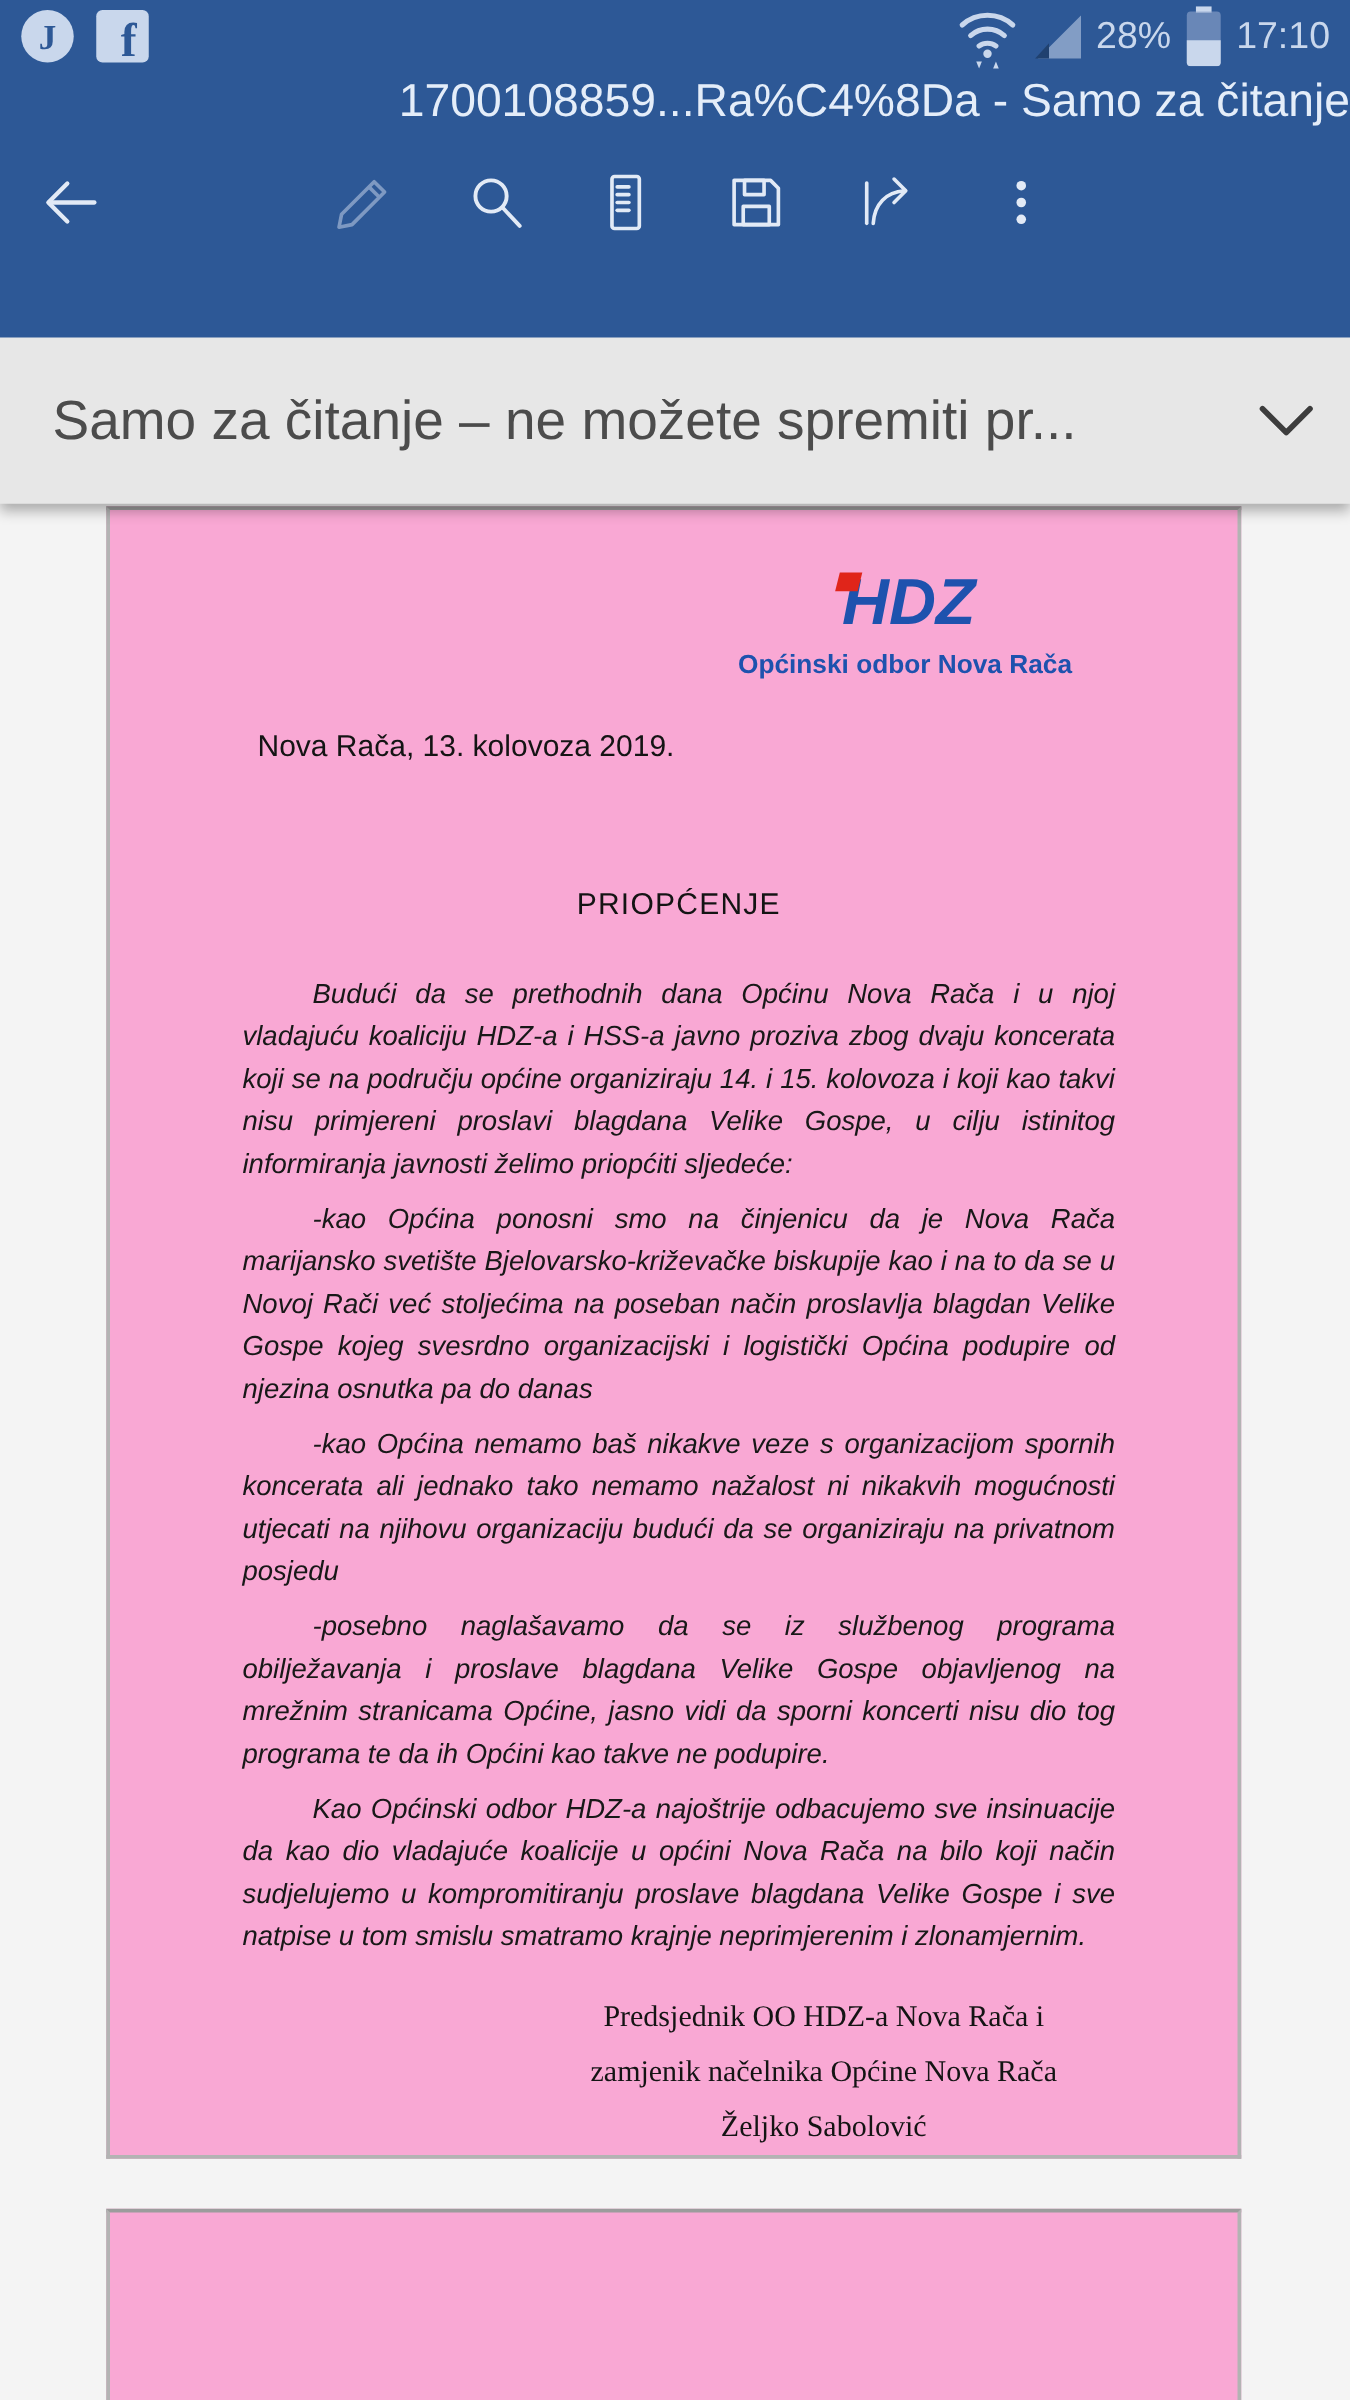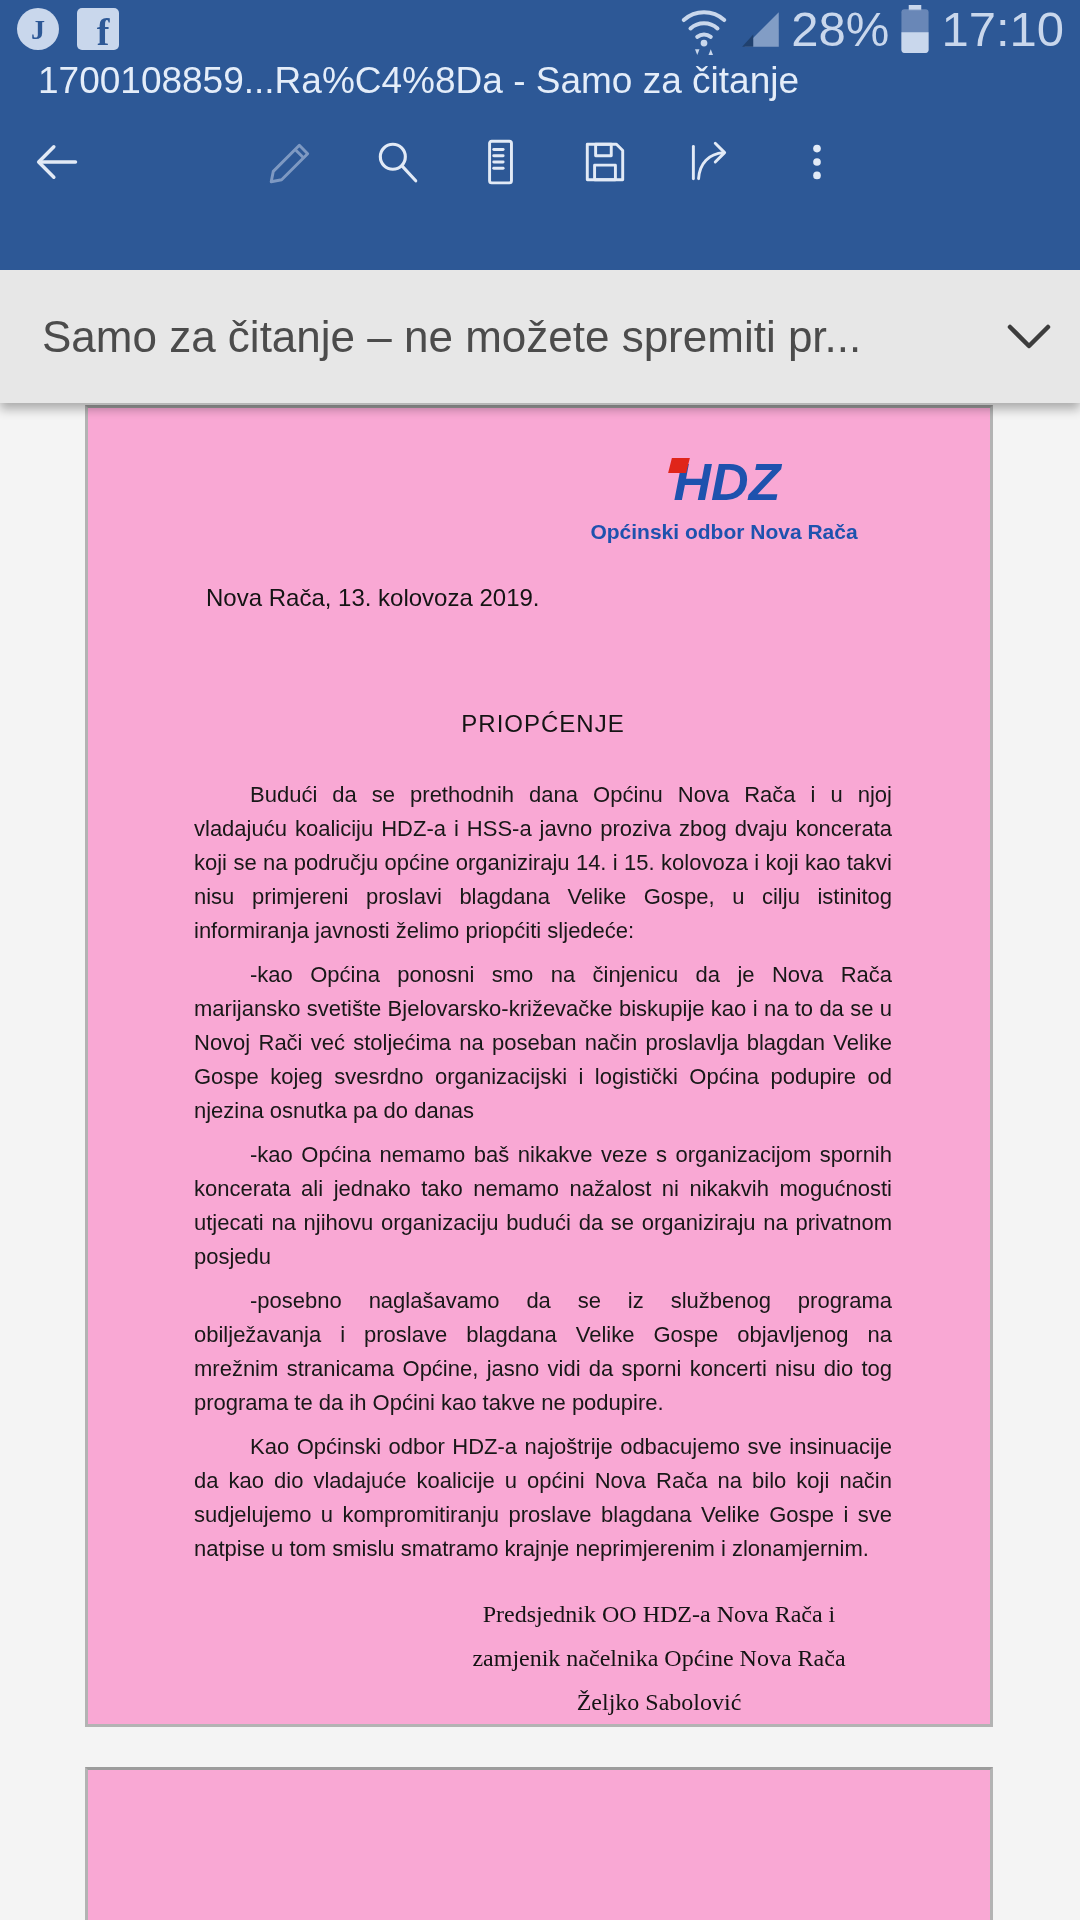--- a/index.html
+++ b/index.html
@@ -16,26 +16,26 @@
     position:absolute; top:0; left:0; width:1080px; height:270px;
     background:#2d5896; z-index:10;
   }
   .status-row {
     position:absolute; top:0; left:0; right:0; height:58px;
     display:flex; align-items:center; padding:0 16px;
   }
   .status-left { display:flex; align-items:center; gap:16px; }
   .status-right { margin-left:auto; display:flex; align-items:center; gap:10px; }
   .status-text {
-    color:#c9d7ec; font-size:49px; font-weight:300; line-height:1;
+    color:#c9d7ec; font-size:30px; font-weight:300; line-height:1;
     letter-spacing:0px;
   }
   .doc-title {
     position:absolute; top:60px; left:0; width:100%;
-    text-align:left; color:#e4edf9; font-size:37px; font-weight:300;
+    text-align:right; color:#e4edf9; font-size:37px; font-weight:300;
     white-space:nowrap; overflow:hidden;padding-left:38px;
   }
   .tb-btn {
     position:absolute; top:126px; width:72px; height:72px;
     display:flex; align-items:center; justify-content:center;
     background:none; border:none; color:#e2eaf6; cursor:pointer;
   }
   .tb-btn.dimmed { color:#7e99c2; }
   .tb-back  { left:20px; }
   .tb-edit  { left:255px; }
@@ -81,21 +81,21 @@
 
   .dateline { position:absolute; top:176px; left:118px; font-size:24px; color:#141414; }
   .doc-heading {
     position:absolute; top:302px; left:106px; width:698px;
     text-align:center; font-size:24px; color:#141414; letter-spacing:1px;
   }
   .body-flow {
     position:absolute; top:370px; left:106px; width:698px;
     font-size:22px; line-height:34px; text-align:justify; color:#181818;
   }
-  .body-flow p { text-indent:56px; margin:0 0 10px 0; }
+  .body-flow p { text-indent:56px; margin:0 0 10px 0;font-style:italic; }
   .signature {
     margin:26px 0 0 215px; width:500px; text-align:center;
     font-size:24px; line-height:44px; color:#141414;font-family:Liberation Serif, serif;
   }
 
   svg { display:block; }
 </style>
 </head>
 <body>
 

